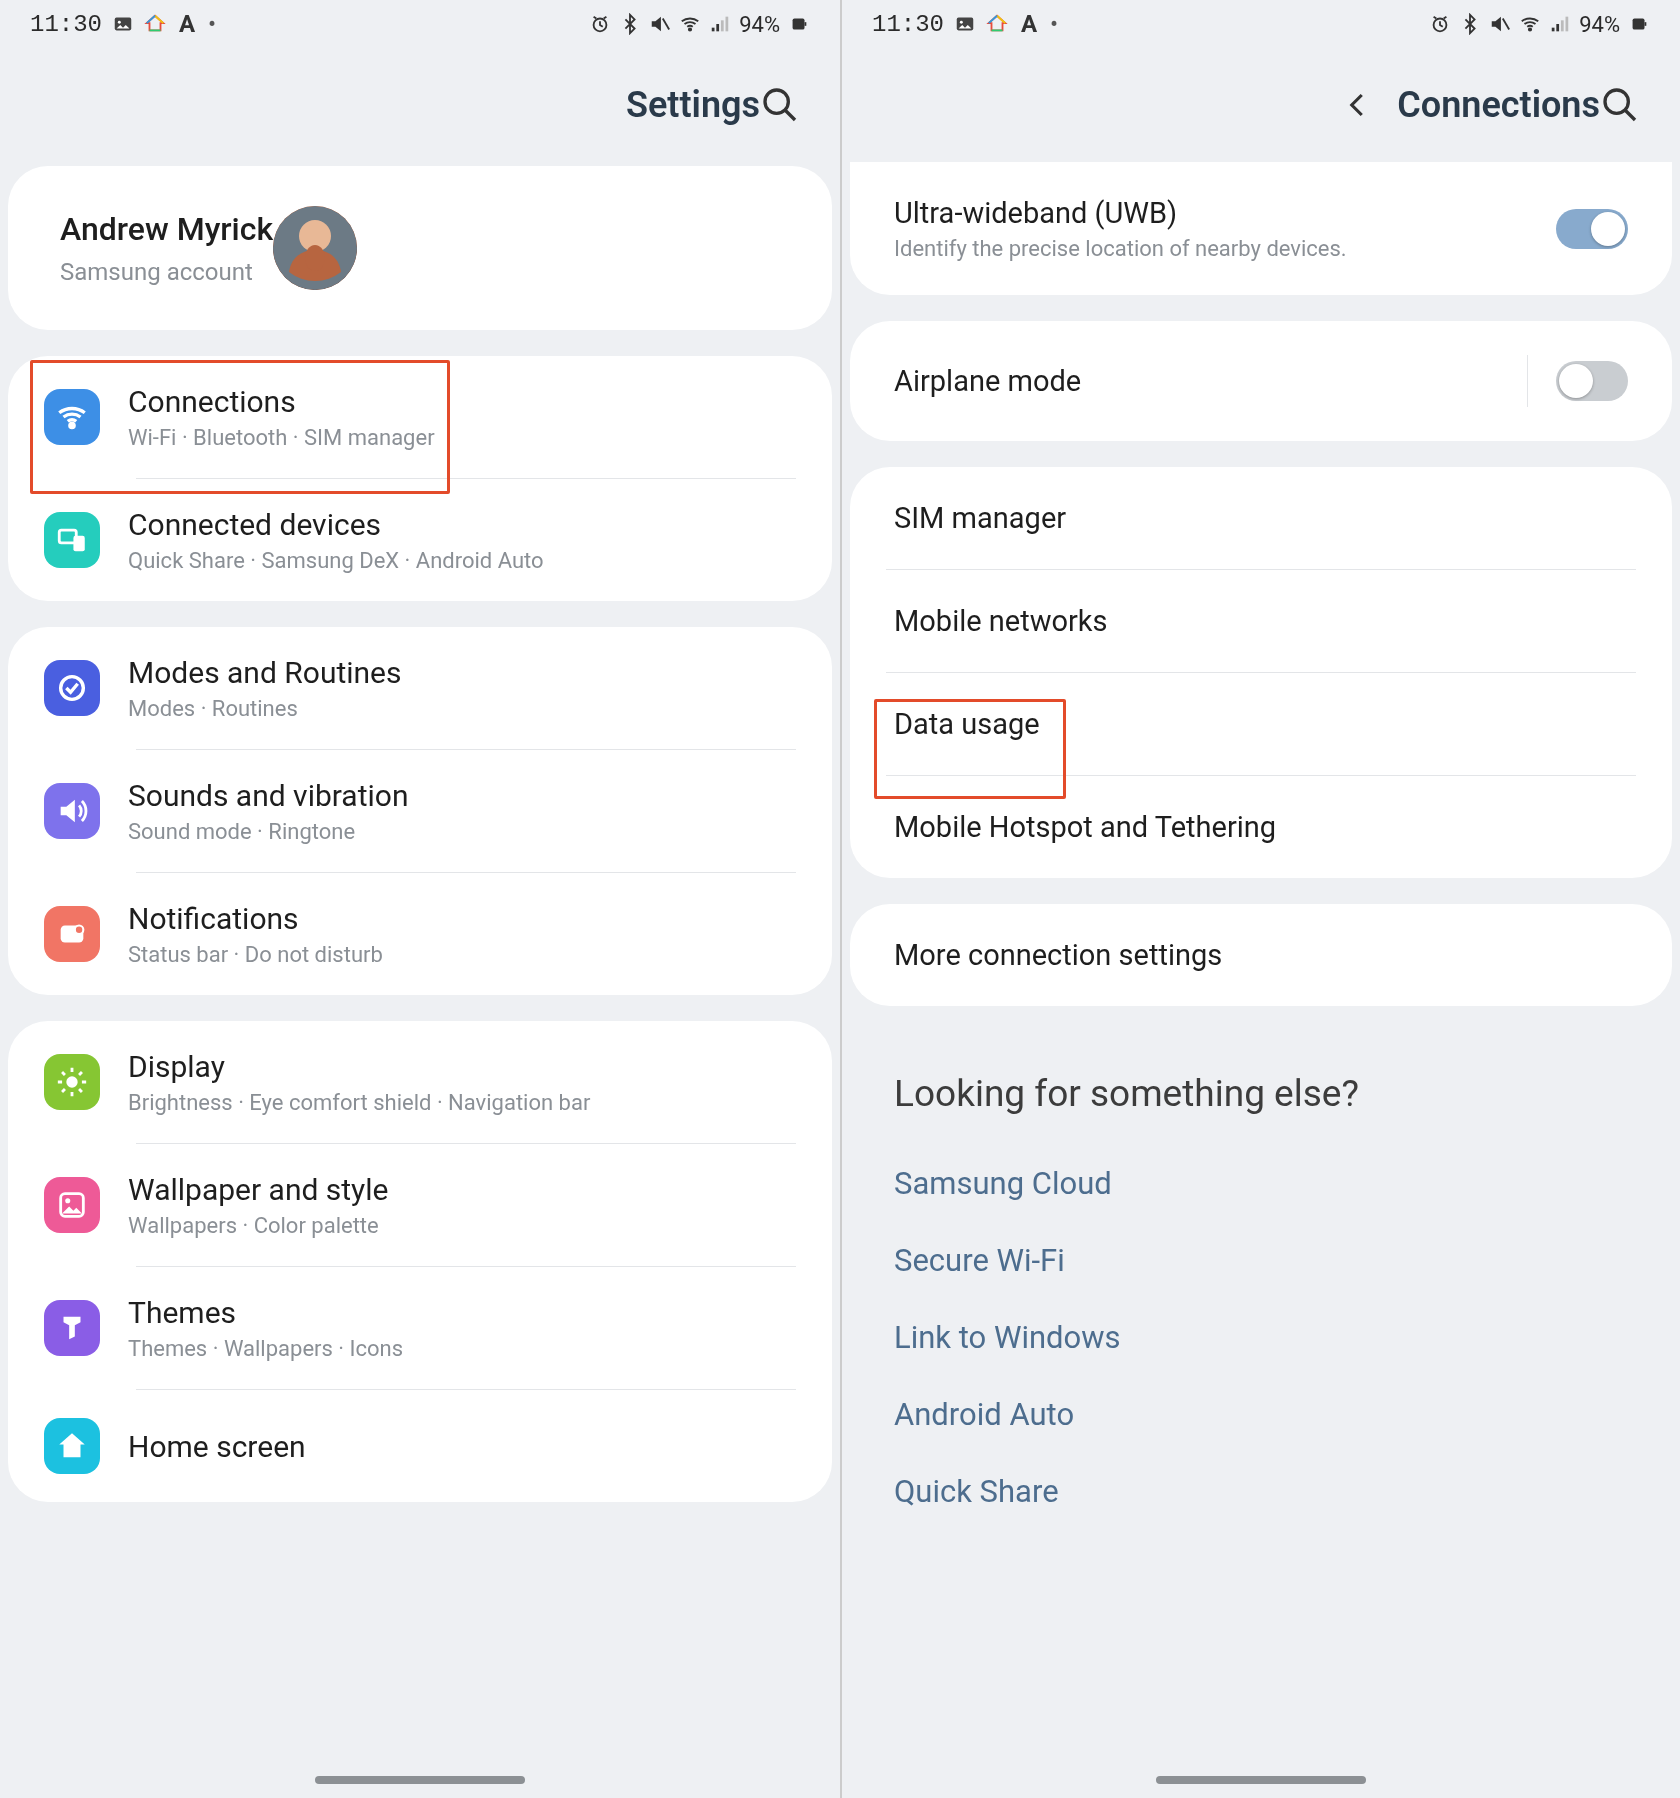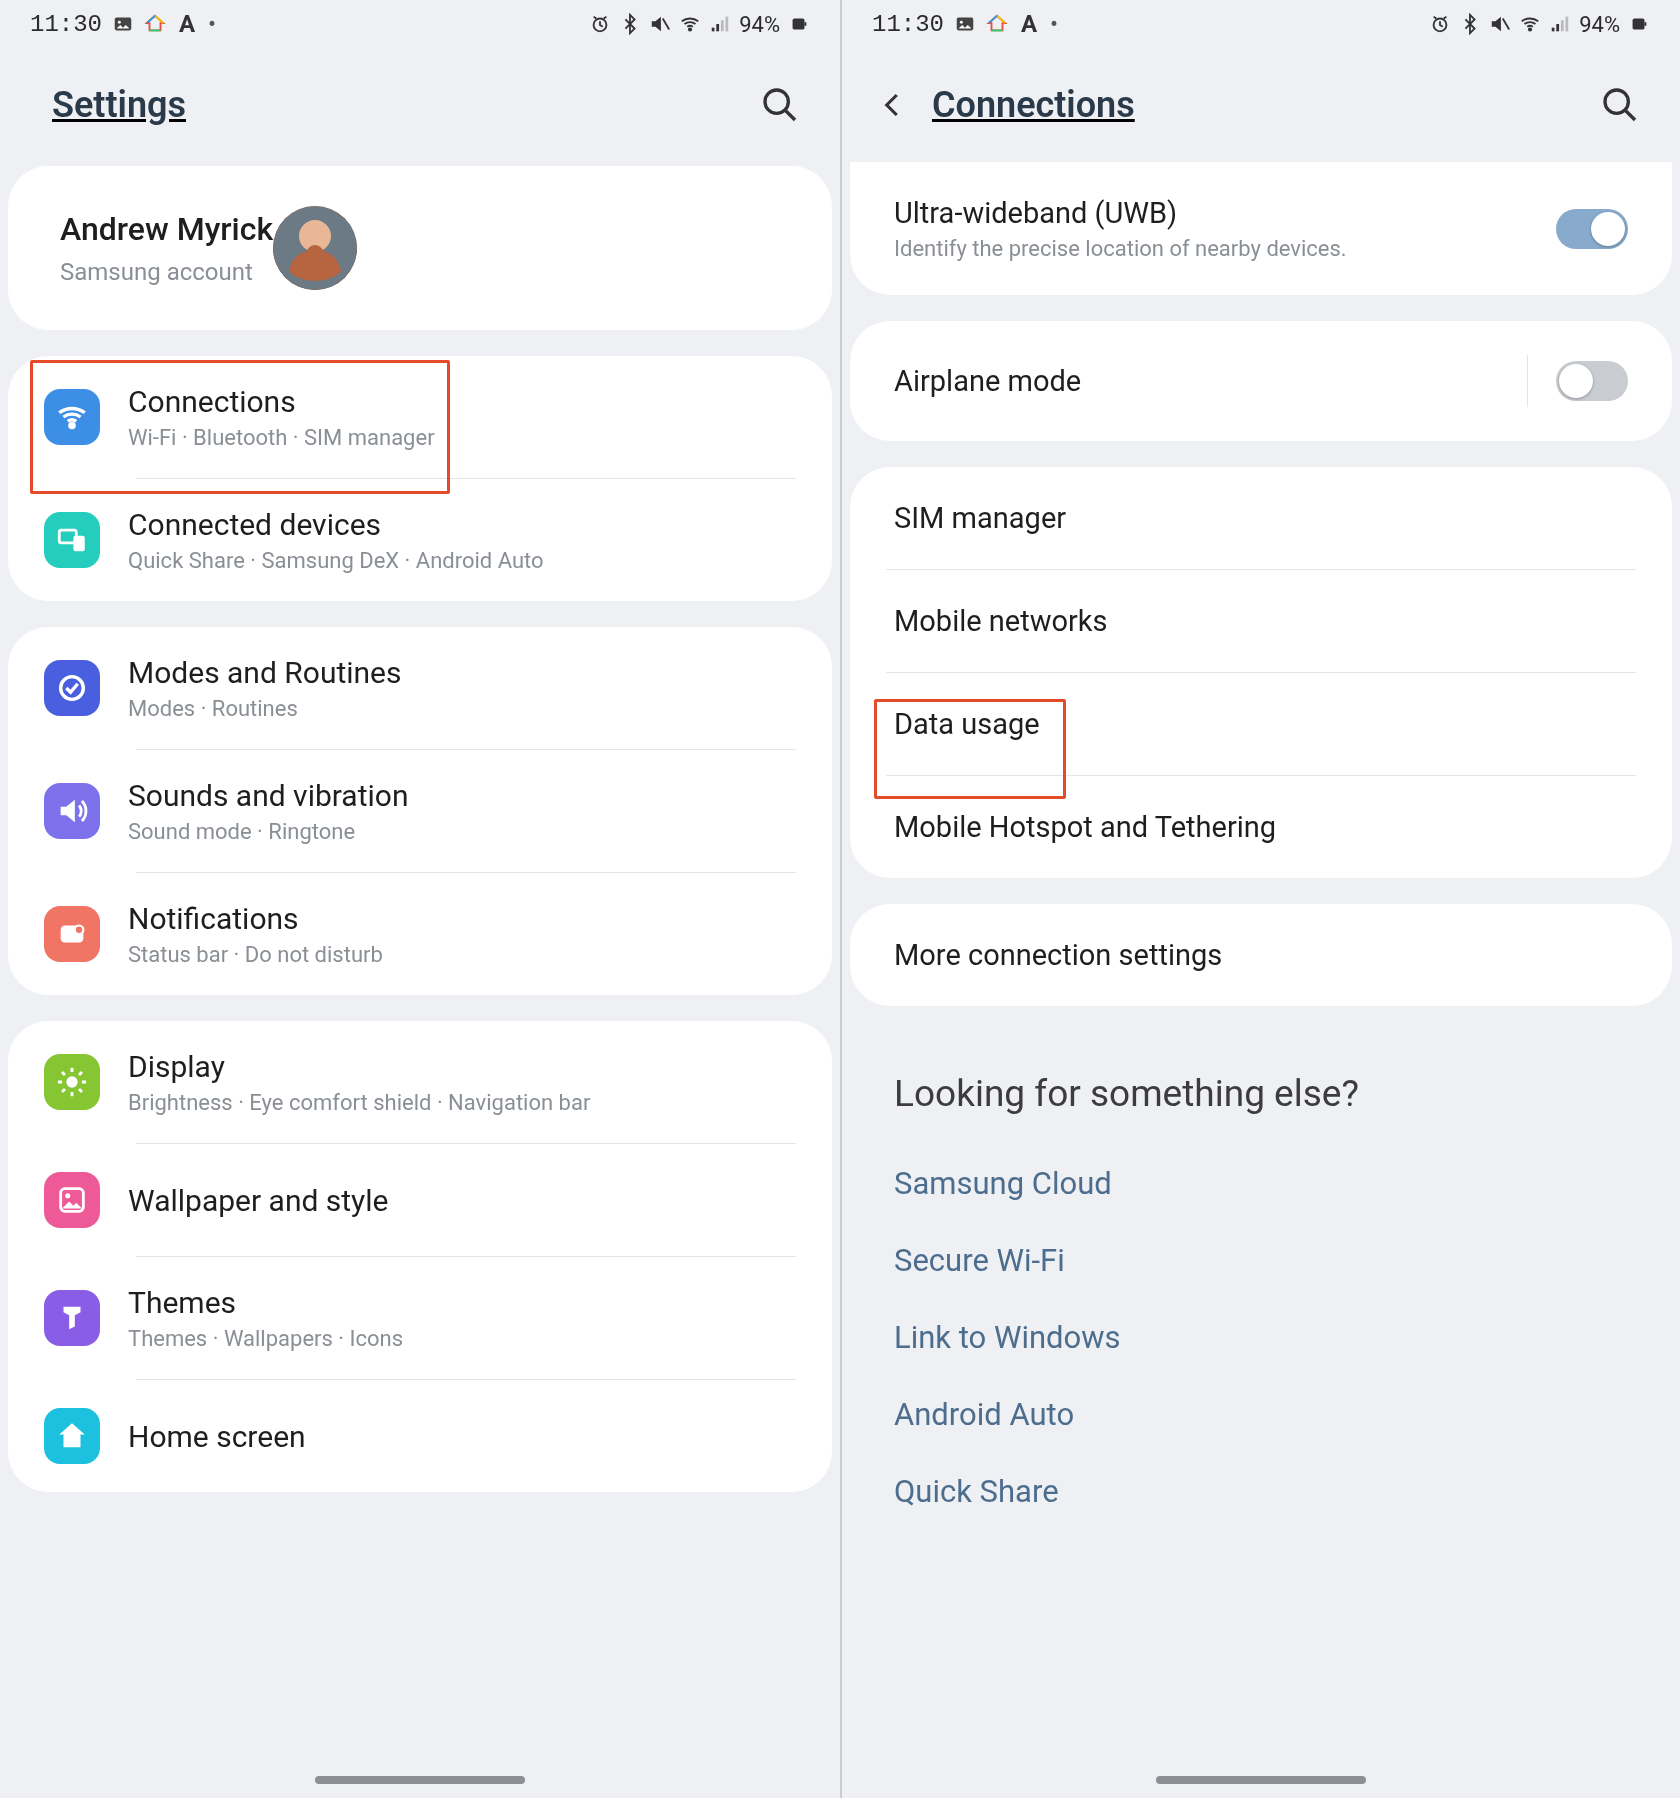--- a/index.html
+++ b/index.html
@@ -32,22 +32,21 @@
   .status-right { display: flex; align-items: center; gap: 8px; font-size: 20px; }
   .time { font-weight: 500; font-family: Liberation Mono, monospace; }
   .sicon { display:inline-flex; align-items:center; justify-content:center; width:22px; height:22px; }
   .battery-pct { font-size: 22px; }
 
   
   .header {
     padding: 36px 40px 40px 52px;
     display: flex;
     align-items: center;
-    justify-content: space-between;
-    text-decoration: underline;
+    justify-content: flex-end;
   }
   .header .title {
     font-size: 36px;
     font-weight: 600;
     color: #2a3a4a;
   }
   .header .back {
     display:inline-flex;
     align-items:center;
     gap: 24px;
@@ -346,20 +345,21 @@
     <div class="row">
       <div class="icon-badge bg-pink">
         <svg viewBox="0 0 24 24" fill="#fff">
             <rect x="4" y="4" width="16" height="16" rx="3" fill="none" stroke="#fff" stroke-width="2"></rect>
             <circle cx="9" cy="9" r="1.8"></circle>
             <path d="M5 18l5-5 3 3 2-2 4 4z"></path>
           </svg>
       </div>
       <div class="row-text">
         <div class="row-title">Wallpaper and style</div>
+        <div class="row-sub">Wallpapers · Color palette</div>
       </div>
     </div>
     <div class="divider"></div>
     <div class="row">
       <div class="icon-badge bg-violet">
         <svg viewBox="0 0 24 24" fill="#fff">
             <path d="M6 4h12v4l-4 2v8l-4 2V10L6 8z"></path>
           </svg>
       </div>
       <div class="row-text">

